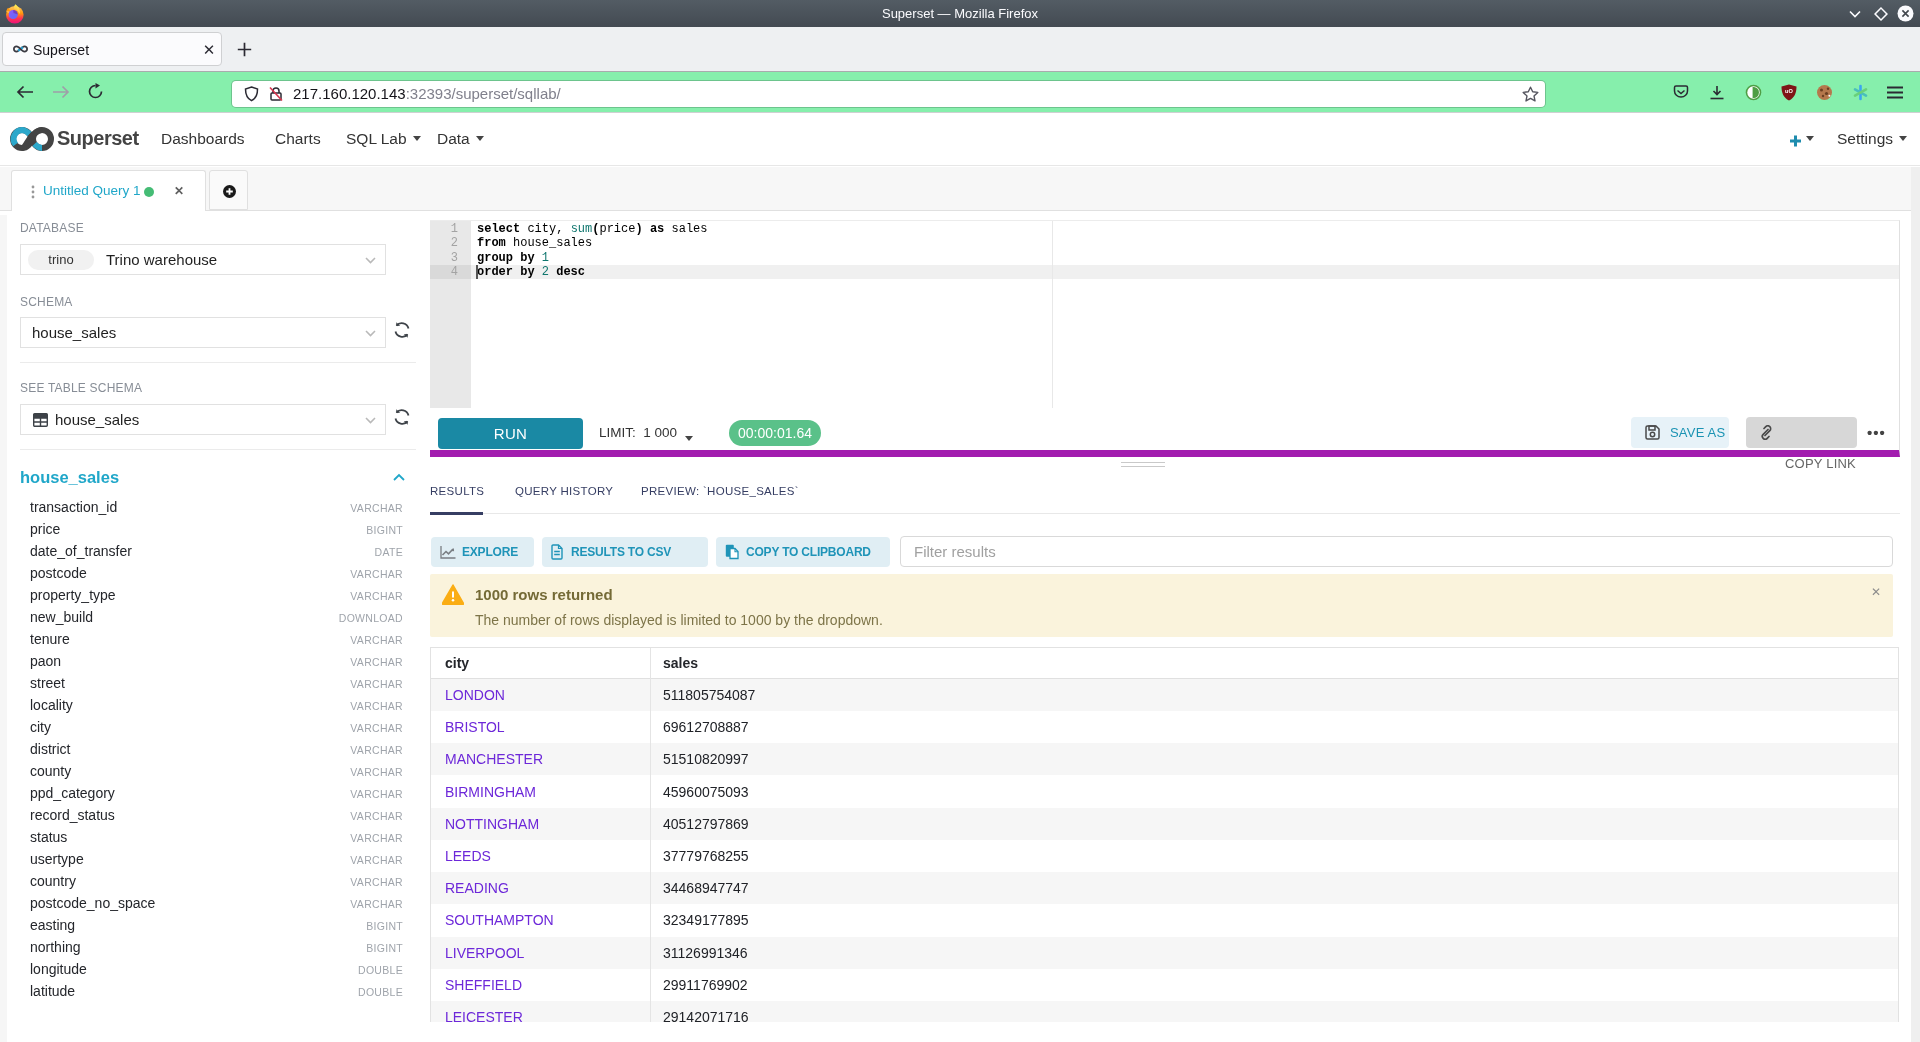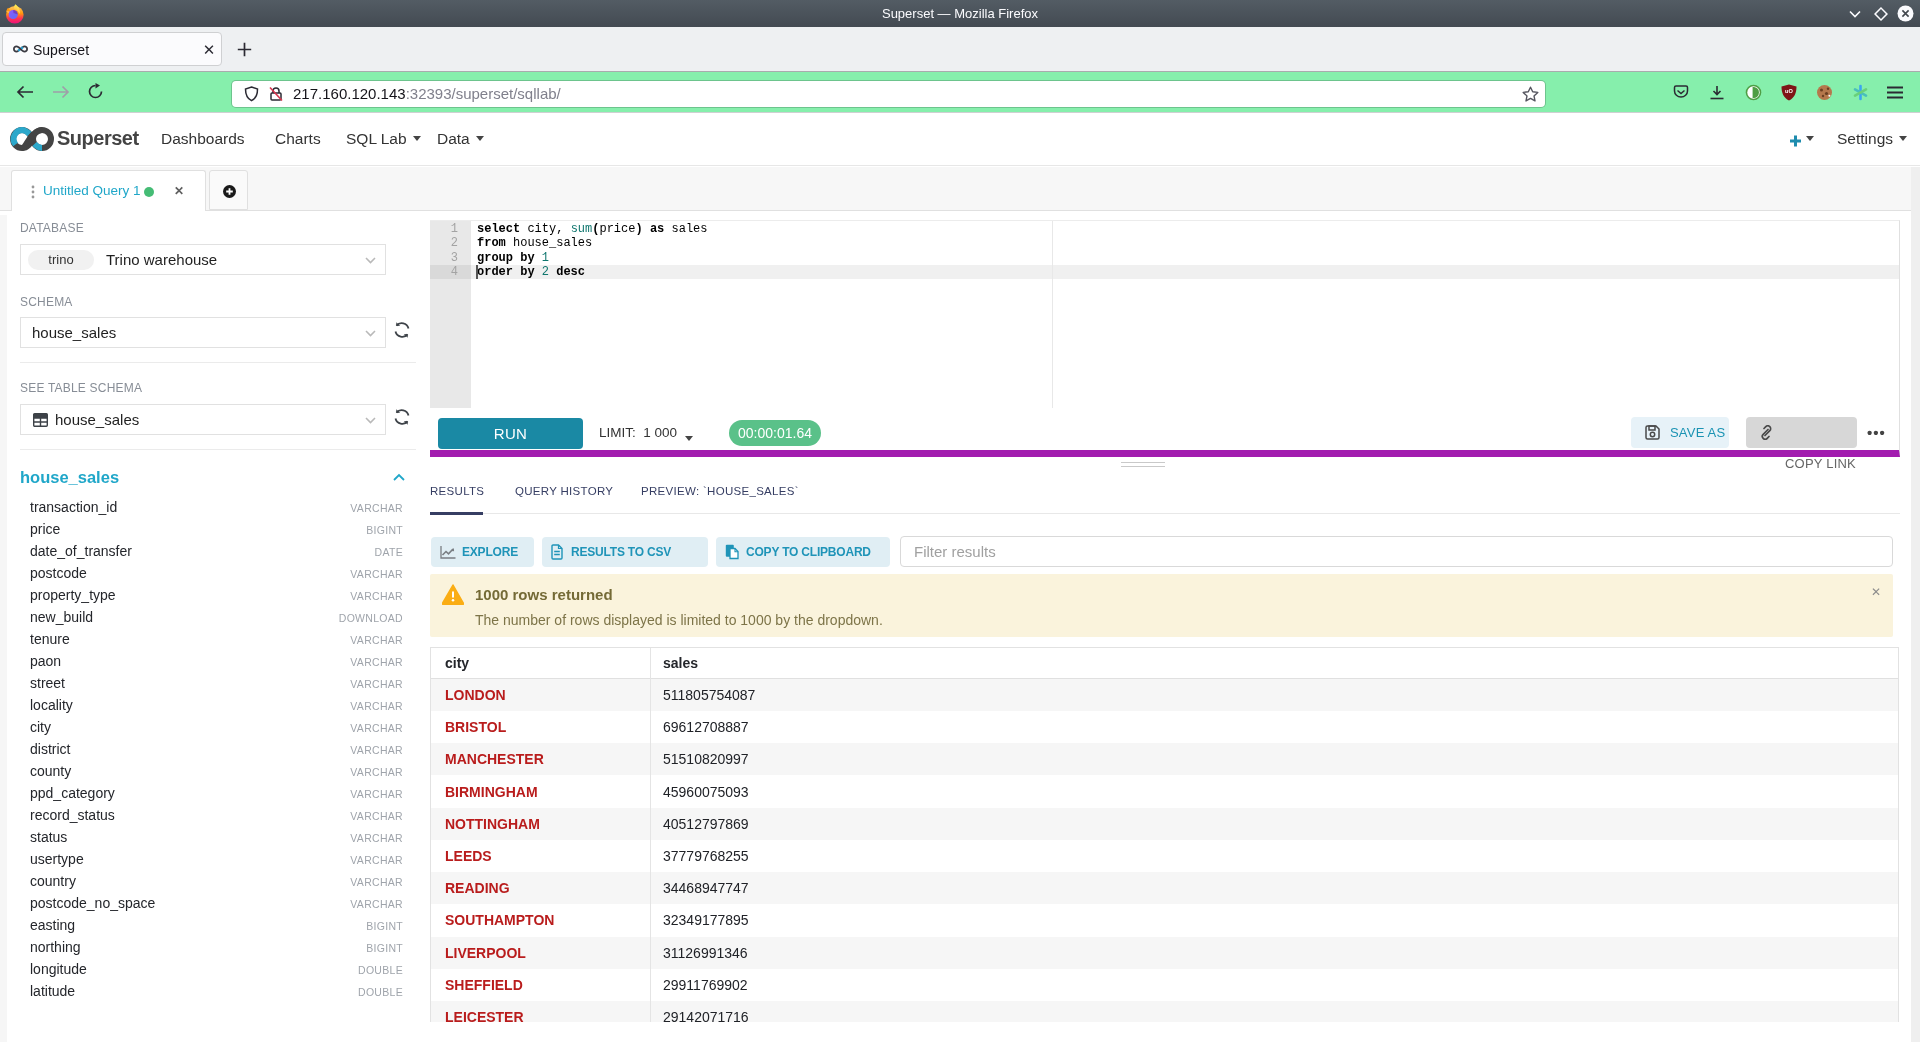--- a/index.html
+++ b/index.html
@@ -51,21 +51,21 @@
   
   .stab { font-size:11.5px; color:#363e63; letter-spacing:.3px; white-space:nowrap; }
   .btnblue div { white-space:nowrap; } .btnblue { height:30px; background:#e0eef4; border-radius:4px; color:#1f94b8; font-weight:bold; font-size:12px; letter-spacing:-.2px; }
   #alert { left:430px; top:574px; width:1463px; height:63px; background:#faf3dc; border-radius:2px; }
 
   
   #rtable { left:430px; top:647px; width:1469px; height:375px; border:1px solid #e2e2e2; border-bottom:none; background:#fff; overflow:hidden; }
   .th { font-weight:bold; font-size:14px; color:#24262b; }
   .row { left:0; width:1467px; height:32px; }
   .row.odd { background:#f6f6f6; }
-  .cellc { left:14px; font-size:14px; color:#b91c1c; line-height:32px;font-weight:bold; }
+  .cellc { left:14px; font-size:14px; color:#6d28d9; line-height:32px; }
   .cells { left:232px; font-size:14px; color:#202227; line-height:32px; }
 </style>
 </head>
 <body>
 
 <div class="abs" id="titlebar">
   <div class="abs title">Superset — Mozilla Firefox</div>
 
   <svg class="abs" style="left:4px; top:3px;" width="21" height="21" viewBox="0 0 21 21">
     <defs>

